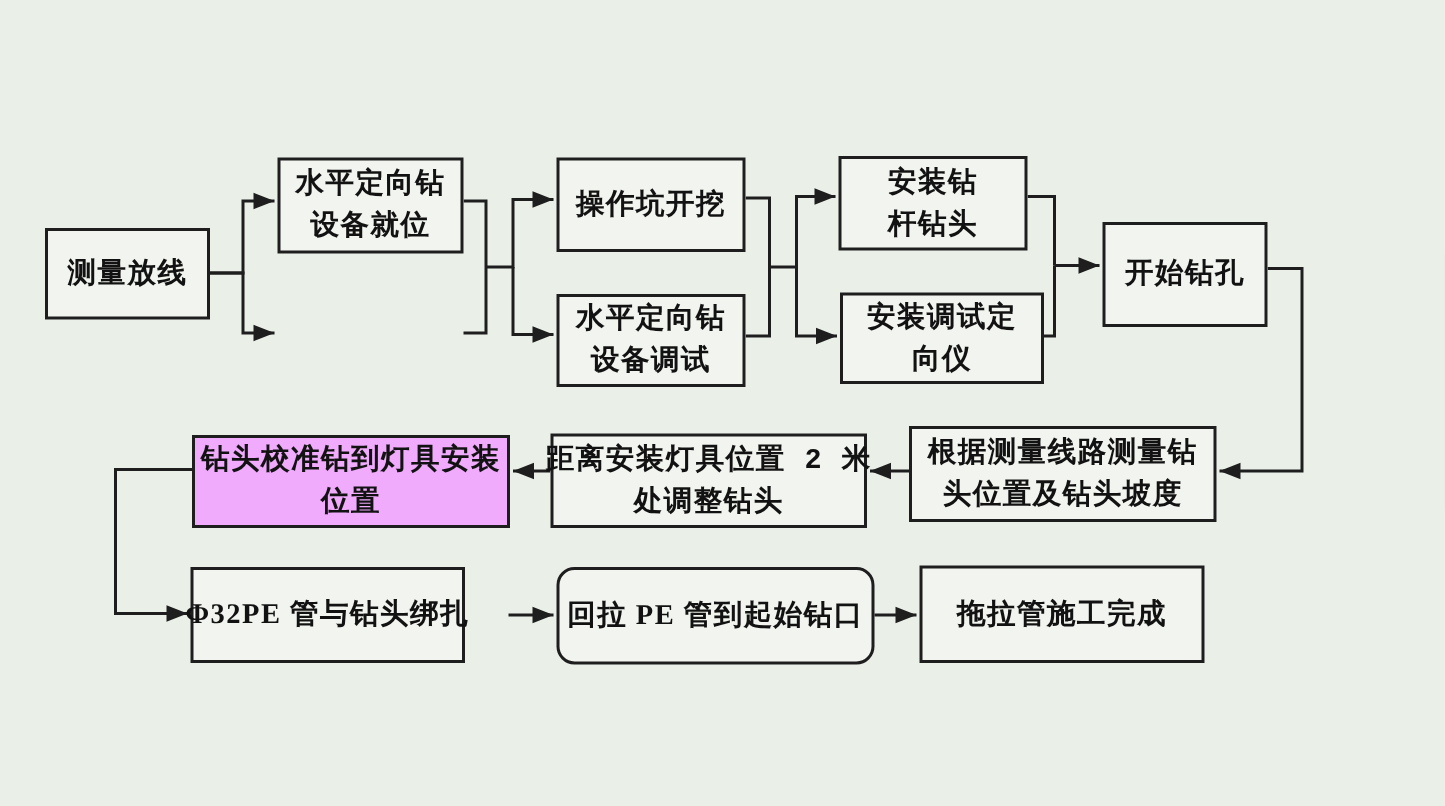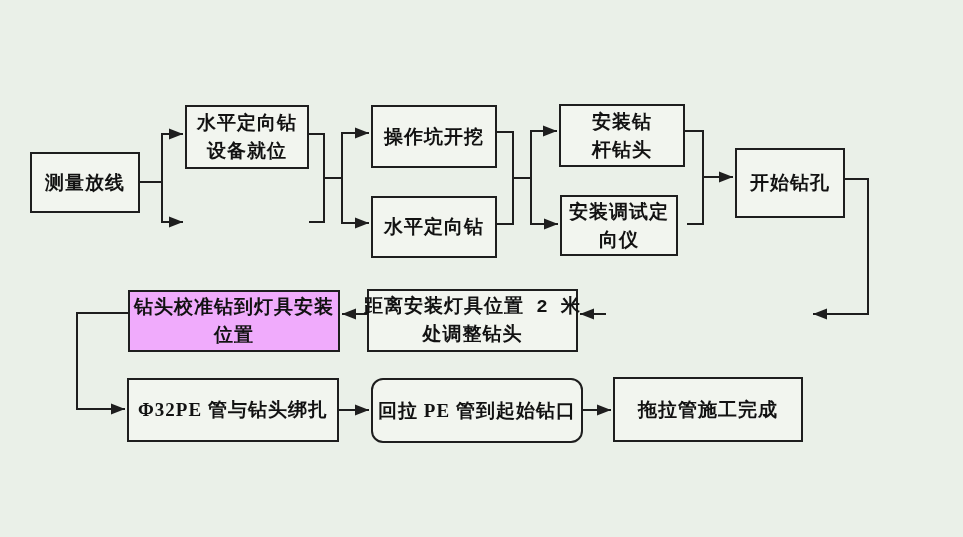--- a/index.html
+++ b/index.html
@@ -83,41 +83,46 @@
     </div>
     <div class="node" style="left: 185px; top: 105px; width: 124px; height: 64px; background: rgb(242, 245, 239); border-color: rgb(30, 30, 30); color: rgb(18, 18, 18);">
       <div class="node-line">水平定向钻</div>
       <div class="node-line">设备就位</div>
     </div>
     <div class="node" style="left: 371px; top: 105px; width: 126px; height: 63px; background: rgb(242, 245, 239); border-color: rgb(30, 30, 30); color: rgb(18, 18, 18);">
       <div class="node-line">操作坑开挖</div>
     </div>
     <div class="node" style="left: 371px; top: 196px; width: 126px; height: 62px; background: rgb(242, 245, 239); border-color: rgb(30, 30, 30); color: rgb(18, 18, 18);">
       <div class="node-line">水平定向钻</div>
+      <div class="node-line">设备调试</div>
     </div>
     <div class="node" style="left: 559px; top: 104px; width: 126px; height: 63px; background: rgb(242, 245, 239); border-color: rgb(30, 30, 30); color: rgb(18, 18, 18); font-family: Liberation Serif, serif;">
       <div class="node-line">安装钻</div>
       <div class="node-line">杆钻头</div>
     </div>
-    <div class="node" style="left: 560px; top: 195px; width: 118px; height: 61px; background: rgb(242, 245, 239); border-color: rgb(30, 30, 30); color: rgb(18, 18, 18);">
+    <div class="node" style="left: 560px; top: 195px; width: 136px; height: 61px; background: rgb(242, 245, 239); border-color: rgb(30, 30, 30); color: rgb(18, 18, 18);">
       <div class="node-line">安装调试定</div>
       <div class="node-line">向仪</div>
     </div>
     <div class="node" style="left: 735px; top: 148px; width: 110px; height: 70px; background: rgb(242, 245, 239); border-color: rgb(30, 30, 30); color: rgb(18, 18, 18);">
       <div class="node-line">开始钻孔</div>
+    </div>
+    <div class="node" style="left: 606px; top: 284px; width: 205px; height: 64px; background: rgb(242, 245, 239); border-color: rgb(30, 30, 30); color: rgb(18, 18, 18);">
+      <div class="node-line">根据测量线路测量钻</div>
+      <div class="node-line">头位置及钻头坡度</div>
     </div>
     <div class="node" style="left: 367px; top: 289px; width: 211px; height: 63px; background: rgb(242, 245, 239); border-color: rgb(30, 30, 30); color: rgb(18, 18, 18); font-family: Liberation Mono, monospace;">
       <div class="node-line">距离安装灯具位置 2 米</div>
       <div class="node-line">处调整钻头</div>
     </div>
     <div class="node" style="left: 128px; top: 290px; width: 212px; height: 62px; background: #f0abfc; border-color: rgb(30, 30, 30); color: rgb(18, 18, 18);">
       <div class="node-line">钻头校准钻到灯具安装</div>
       <div class="node-line">位置</div>
     </div>
-    <div class="node" style="left: 127px; top: 378px; width: 212px; height: 64px; background: rgb(242, 245, 239); border-color: rgb(30, 30, 30); color: rgb(18, 18, 18);">
+    <div class="node" style="left: 127px; top: 378px; width: 183px; height: 64px; background: rgb(242, 245, 239); border-color: rgb(30, 30, 30); color: rgb(18, 18, 18);">
       <div class="node-line">Φ32PE 管与钻头绑扎</div>
     </div>
     <div class="node" style="left: 371px; top: 378px; width: 212px; height: 65px; background: rgb(242, 245, 239); border-color: rgb(30, 30, 30); color: rgb(18, 18, 18); border-radius: 12px;">
       <div class="node-line">回拉 PE 管到起始钻口</div>
     </div>
     <div class="node" style="left: 613px; top: 377px; width: 190px; height: 65px; background: rgb(242, 245, 239); border-color: rgb(30, 30, 30); color: rgb(18, 18, 18);">
       <div class="node-line">拖拉管施工完成</div>
     </div>
   </div>
 

